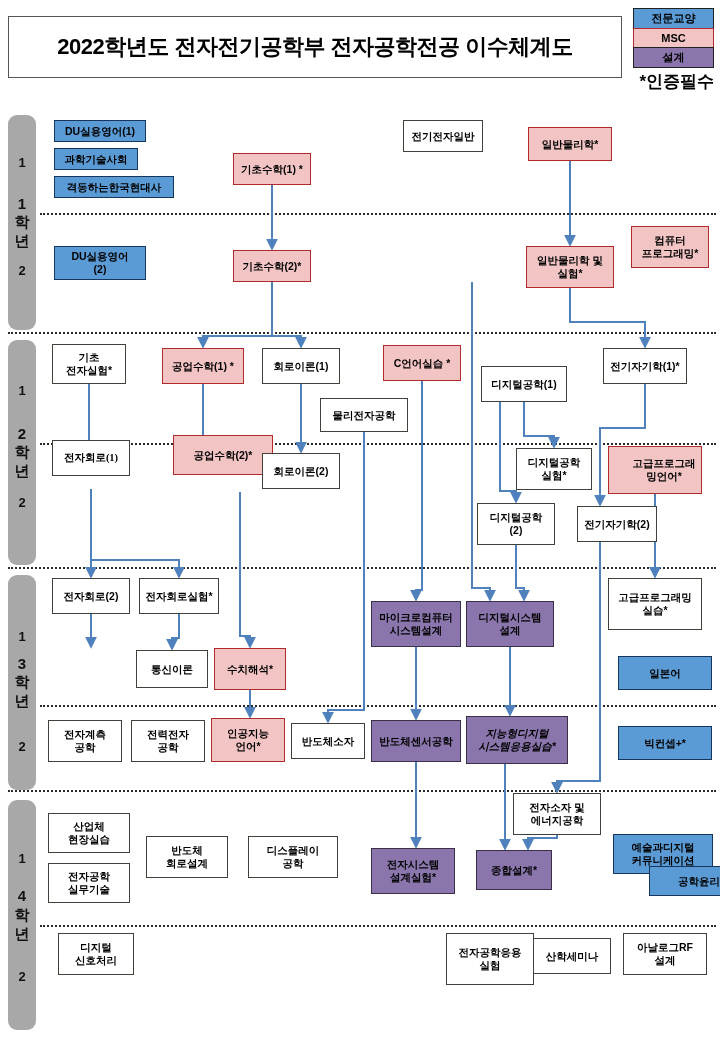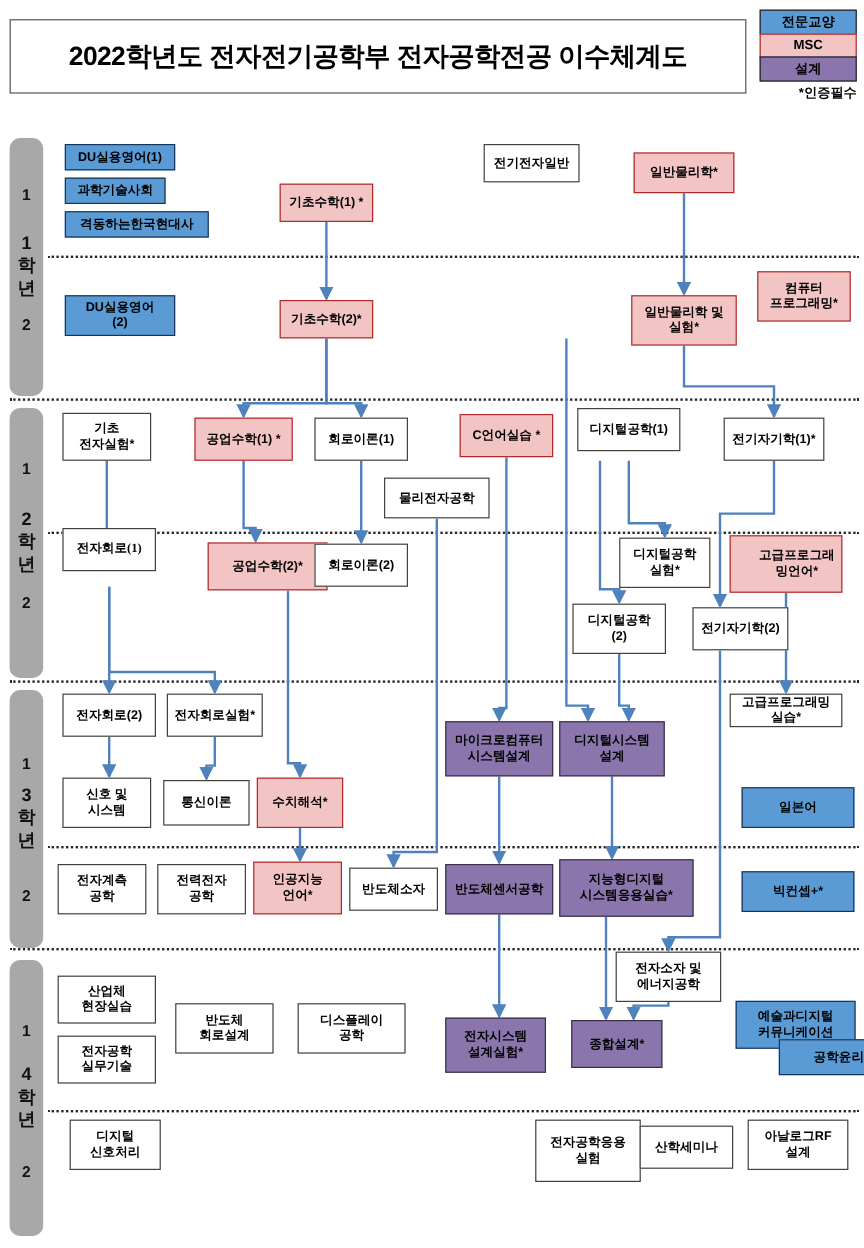--- a/index.html
+++ b/index.html
@@ -18,21 +18,21 @@
   .legend-row{
     height:19px;display:flex;align-items:center;justify-content:center;
     font-size:11px;font-weight:bold;color:#000;border:1.5px solid #222;margin-top:-1.5px;
   }
   .legend-row:first-child{margin-top:0;}
   .legend-row.liberal{background:var(--liberal);}
   .legend-row.msc{background:var(--msc);border-color:var(--mscBorder);}
   .legend-row.design{background:var(--design);}
   .cert-note{
     position:absolute;left:600px;top:70px;width:114px;text-align:right;
-    font-size:11px;font-weight:bold;color:#000;z-index:3;
+    font-size:17px;font-weight:bold;color:#000;z-index:3;
   }
   .year-bar{position:absolute;background:var(--yearBar);border-radius:9px;z-index:1;}
   .sem-num{position:absolute;left:0;width:100%;text-align:center;font-size:13px;font-weight:bold;color:#111;}
   .year-label{
     position:absolute;left:0;right:0;top:50%;transform:translateY(-50%);
     text-align:center;white-space:pre-line;font-size:15px;font-weight:bold;line-height:1.25;color:#111;
   }
   .divider{position:absolute;height:0;border-top:2px dotted var(--dividerCol);z-index:1;}
   #edges{position:absolute;left:0;top:0;z-index:2;pointer-events:none;}
   .edge{fill:none;stroke:var(--arrow);stroke-width:2;}
@@ -141,55 +141,53 @@
     <div class="node msc" style="left: 233px; top: 250px; width: 78px; height: 32px;">기초수학(2)*</div>
     <div class="node msc" style="left: 526px; top: 246px; width: 88px; height: 42px;">일반물리학 및
 실험*</div>
     <div class="node msc" style="left: 631px; top: 226px; width: 78px; height: 42px;">컴퓨터
 프로그래밍*</div>
     <div class="node general" style="left: 52px; top: 344px; width: 74px; height: 40px;">기초
 전자실험*</div>
     <div class="node msc" style="left: 162px; top: 348px; width: 82px; height: 36px;">공업수학(1) *</div>
     <div class="node general" style="left: 262px; top: 348px; width: 78px; height: 36px;">회로이론(1)</div>
     <div class="node msc" style="left: 383px; top: 345px; width: 78px; height: 36px;">C언어실습 *</div>
-    <div class="node general" style="left: 481px; top: 340px; width: 86px; height: 36px;">디지털공학(1)</div>
+    <div class="node general" style="left: 481px; top: 366px; width: 86px; height: 36px;">디지털공학(1)</div>
     <div class="node general" style="left: 603px; top: 348px; width: 84px; height: 36px;">전기자기학(1)*</div>
     <div class="node general" style="left: 320px; top: 398px; width: 88px; height: 34px;">물리전자공학</div>
     <div class="node general" style="left: 52px; top: 440px; width: 78px; height: 36px; font-family: Liberation Serif, serif;">전자회로(1)</div>
-    <div class="node msc" style="left: 173px; top: 452px; width: 100px; height: 40px;">공업수학(2)*</div>
+    <div class="node msc" style="left: 173px; top: 435px; width: 100px; height: 40px;">공업수학(2)*</div>
     <div class="node general" style="left: 262px; top: 453px; width: 78px; height: 36px;">회로이론(2)</div>
     <div class="node general" style="left: 516px; top: 448px; width: 76px; height: 42px;">디지털공학
 실험*</div>
     <div class="node msc" style="left: 608px; top: 446px; width: 94px; height: 48px; padding-left: 20px;">고급프로그래
 밍언어*</div>
     <div class="node general" style="left: 477px; top: 503px; width: 78px; height: 42px;">디지털공학
 (2)</div>
     <div class="node general" style="left: 577px; top: 506px; width: 80px; height: 36px;">전기자기학(2)</div>
     <div class="node general" style="left: 52px; top: 578px; width: 78px; height: 36px;">전자회로(2)</div>
     <div class="node general" style="left: 139px; top: 578px; width: 80px; height: 36px;">전자회로실험*</div>
     <div class="node design" style="left: 371px; top: 601px; width: 90px; height: 46px;">마이크로컴퓨터
 시스템설계</div>
     <div class="node design" style="left: 466px; top: 601px; width: 88px; height: 46px;">디지털시스템
 설계</div>
-    <div class="node general" style="left: 608px; top: 578px; width: 94px; height: 28px;">고급프로그래밍
+    <div class="node general" style="left: 608px; top: 578px; width: 94px; height: 52px;">고급프로그래밍
 실습*</div>
-    <div class="node general" style="left: 52px; top: 648px; width: 74px; height: 42px;">신호 및
-시스템</div>
     <div class="node general" style="left: 136px; top: 650px; width: 72px; height: 38px;">통신이론</div>
     <div class="node msc" style="left: 214px; top: 648px; width: 72px; height: 42px;">수치해석*</div>
     <div class="node liberal" style="left: 618px; top: 656px; width: 94px; height: 34px;">일본어</div>
     <div class="node general" style="left: 48px; top: 720px; width: 74px; height: 42px;">전자계측
 공학</div>
     <div class="node general" style="left: 131px; top: 720px; width: 74px; height: 42px;">전력전자
 공학</div>
     <div class="node msc" style="left: 211px; top: 718px; width: 74px; height: 44px;">인공지능
 언어*</div>
     <div class="node general" style="left: 291px; top: 723px; width: 74px; height: 36px;">반도체소자</div>
     <div class="node design" style="left: 371px; top: 720px; width: 90px; height: 42px;">반도체센서공학</div>
-    <div class="node design" style="left: 466px; top: 716px; width: 112px; height: 48px;">지능형디지털
+    <div class="node design" style="left: 466px; top: 716px; width: 102px; height: 48px; font-style: italic;">지능형디지털
 시스템응용실습*</div>
     <div class="node liberal" style="left: 618px; top: 726px; width: 94px; height: 34px;">빅컨셉+*</div>
     <div class="node general" style="left: 513px; top: 793px; width: 88px; height: 42px;">전자소자 및
 에너지공학</div>
     <div class="node general" style="left: 48px; top: 813px; width: 82px; height: 40px;">산업체
 현장실습</div>
     <div class="node general" style="left: 48px; top: 863px; width: 82px; height: 40px;">전자공학
 실무기술</div>
     <div class="node general" style="left: 146px; top: 836px; width: 82px; height: 42px;">반도체
 회로설계</div>

